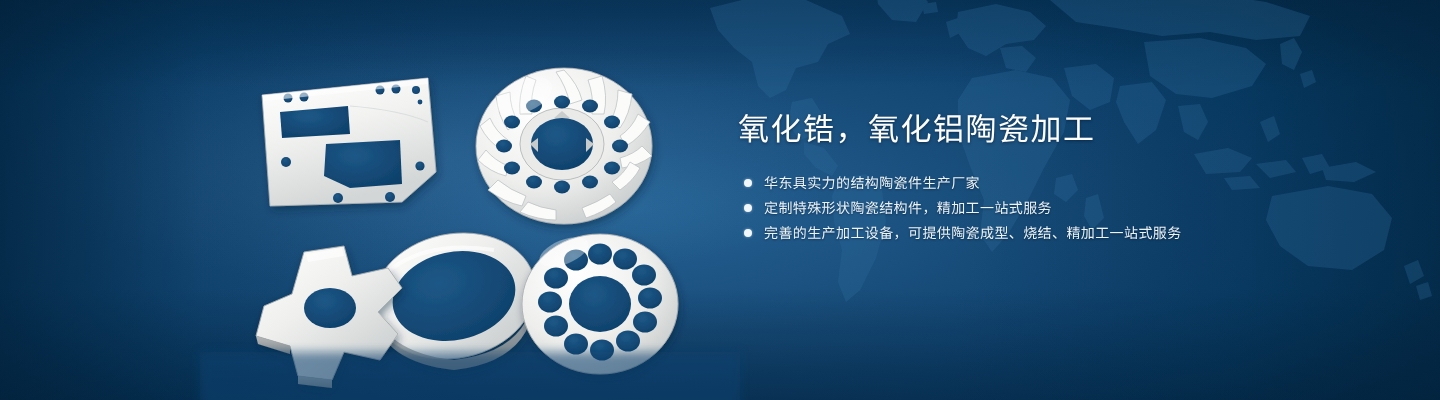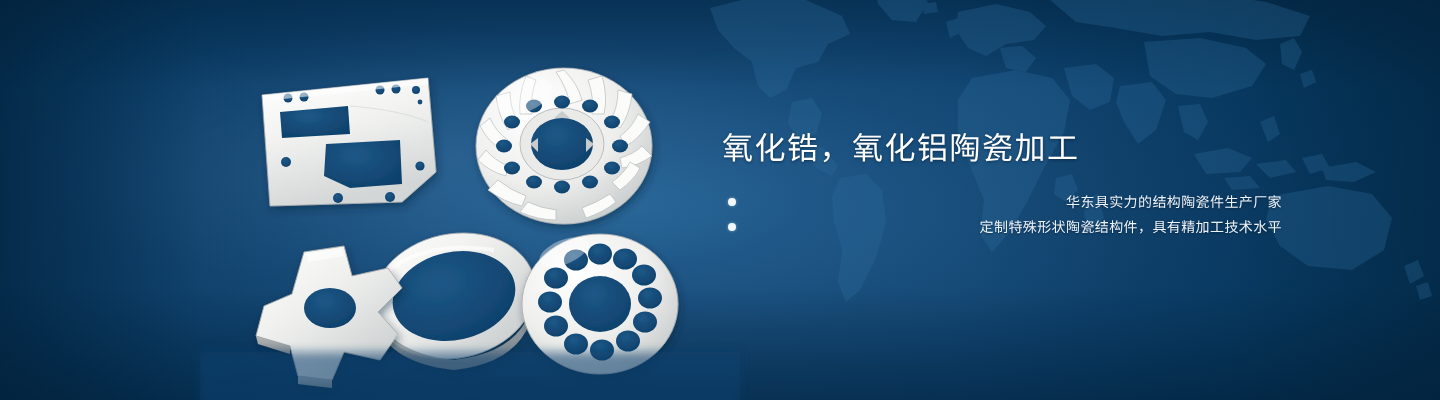--- a/index.html
+++ b/index.html
@@ -67,40 +67,38 @@
     left: 230px;
     top: 40px;
     width: 470px;
     height: 345px;
   }
   .products svg { display: block; width: 100%; height: 100%; overflow: visible; }
 
   
   .copy {
     position: absolute;
-    left: 722px;
+    left: 738px;
     top: 110px;
     width: 560px;
-    margin-top: 19px;
   }
   .headline {
     margin: 0;
     font-size: 31px;
     line-height: 40px;
     font-weight: 400;
     letter-spacing: 1.5px;
     color: #ffffff;
     text-shadow: 0 1px 3px rgba(0,20,40,0.55);
     white-space: nowrap;
   }
   .bullets {
     list-style: none;
     margin: 22px 0 0 6px;
     padding: 0;
-    text-align: right;
   }
   .bullets li {
     position: relative;
     padding-left: 20px;
     margin-bottom: 3px;
     font-size: 14px;
     line-height: 22px;
     color: #ecf3f9;
     letter-spacing: 0.4px;
     white-space: nowrap;
@@ -336,18 +334,22 @@
   <div class="copy">
     <h1 class="headline">氧化锆，氧化铝陶瓷加工</h1>
 
     <ul class="bullets">
       <li>
         <span class="dot"></span>
         <span>华东具实力的结构陶瓷件生产厂家</span>
       </li>
       <li>
         <span class="dot"></span>
-        <span>定制特殊形状陶瓷结构件，具有精加工技术水平</span>
+        <span>定制特殊形状陶瓷结构件，精加工一站式服务</span>
+      </li>
+      <li>
+        <span class="dot"></span>
+        <span>完善的生产加工设备，可提供陶瓷成型、烧结、精加工一站式服务</span>
       </li>
     </ul>
   </div>
 
 </div>
 
 </body></html>

